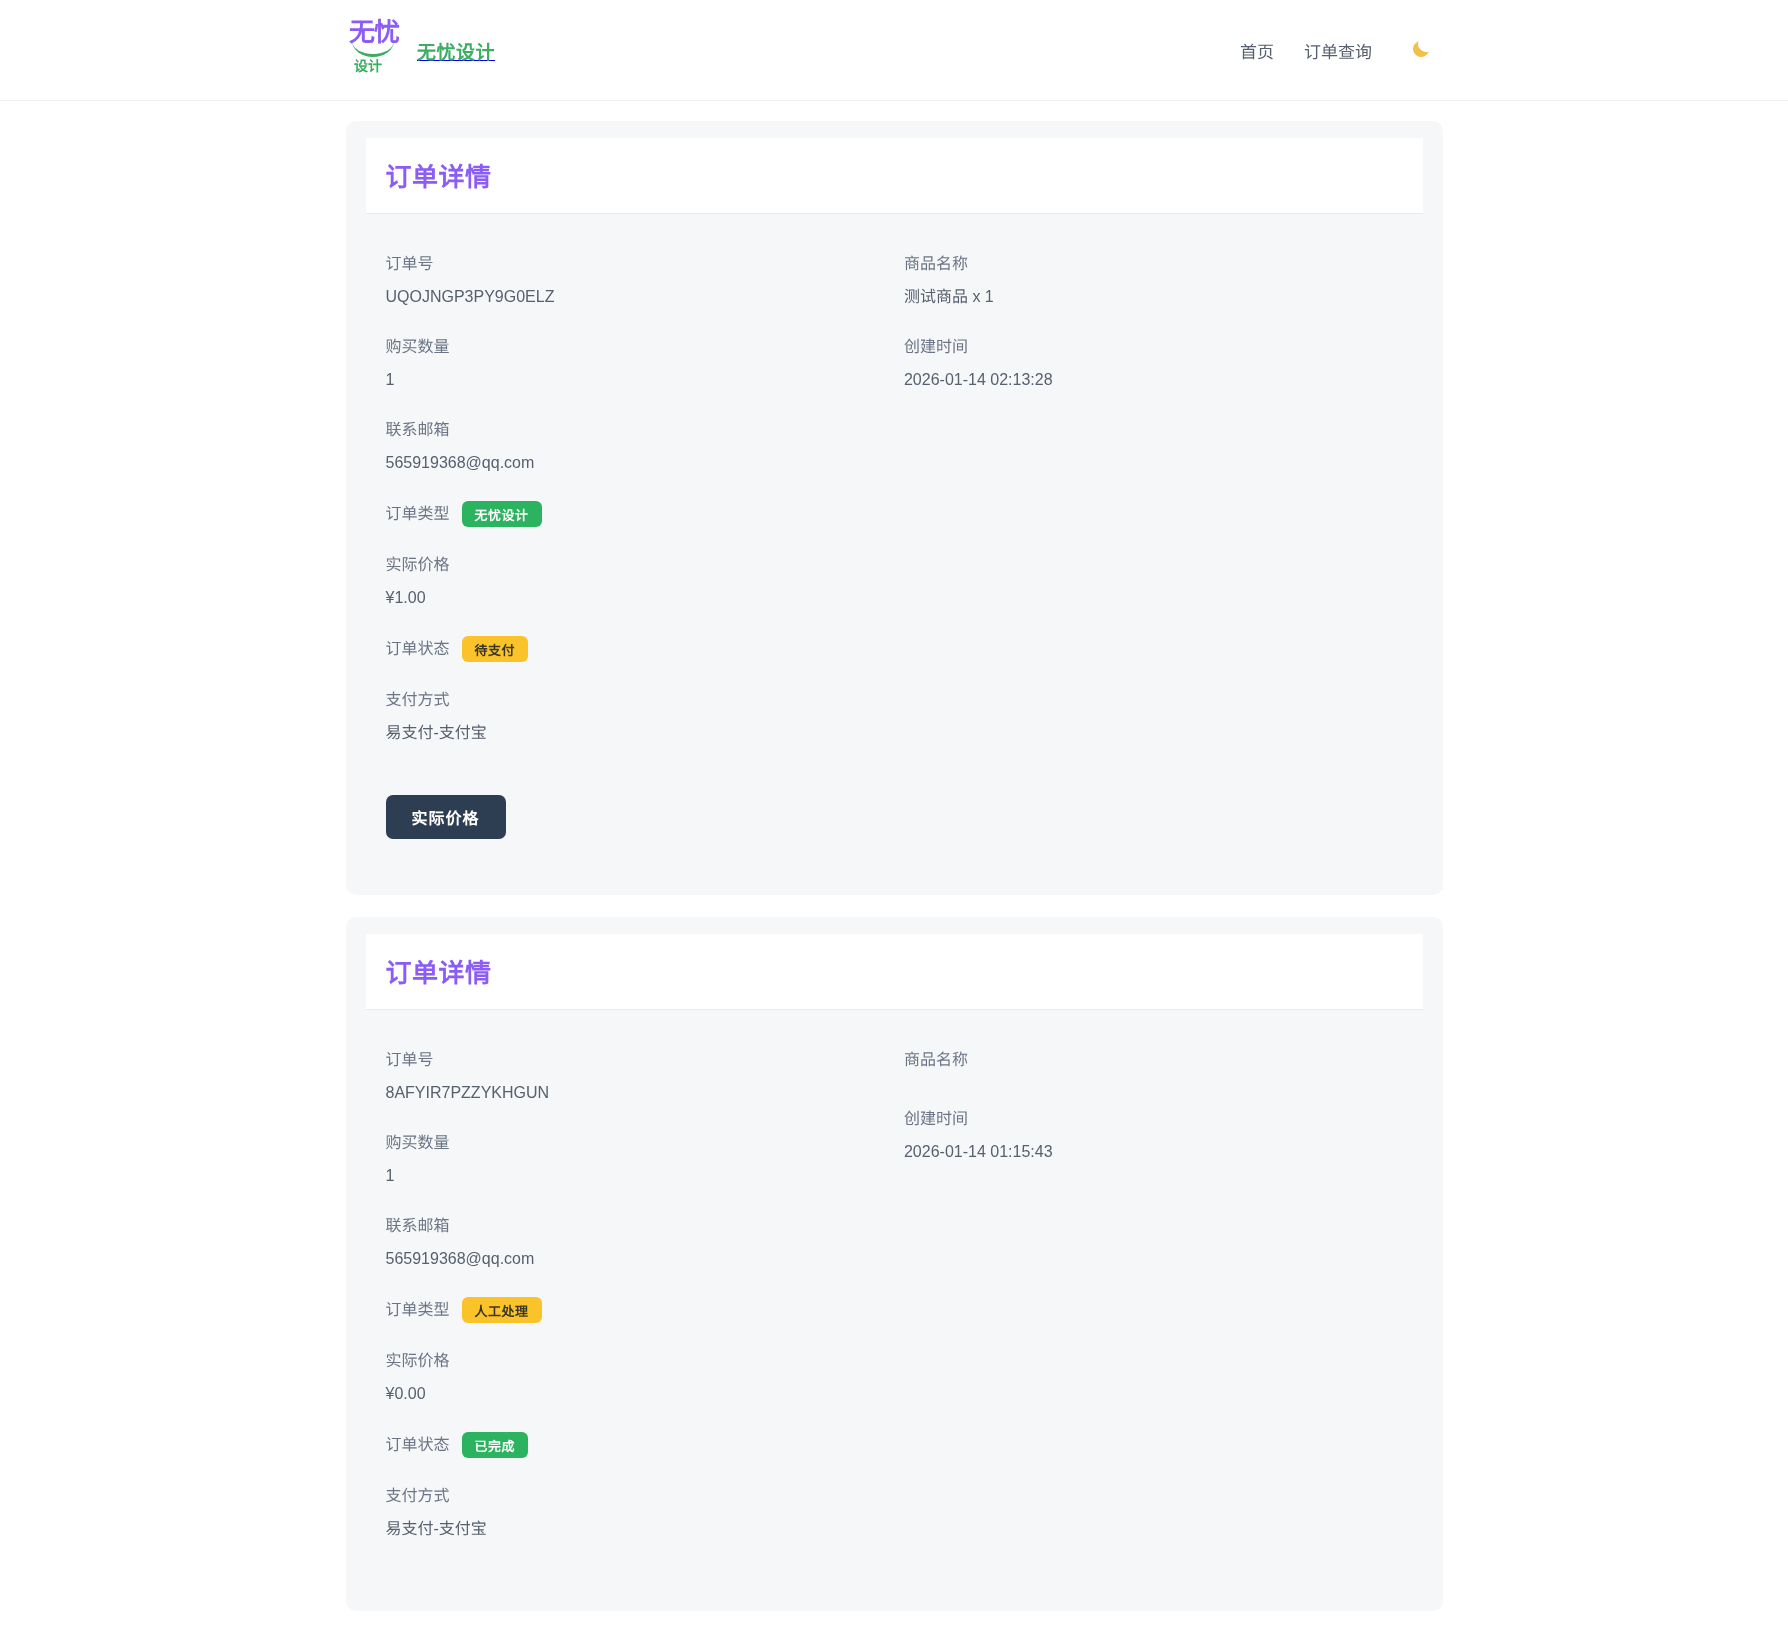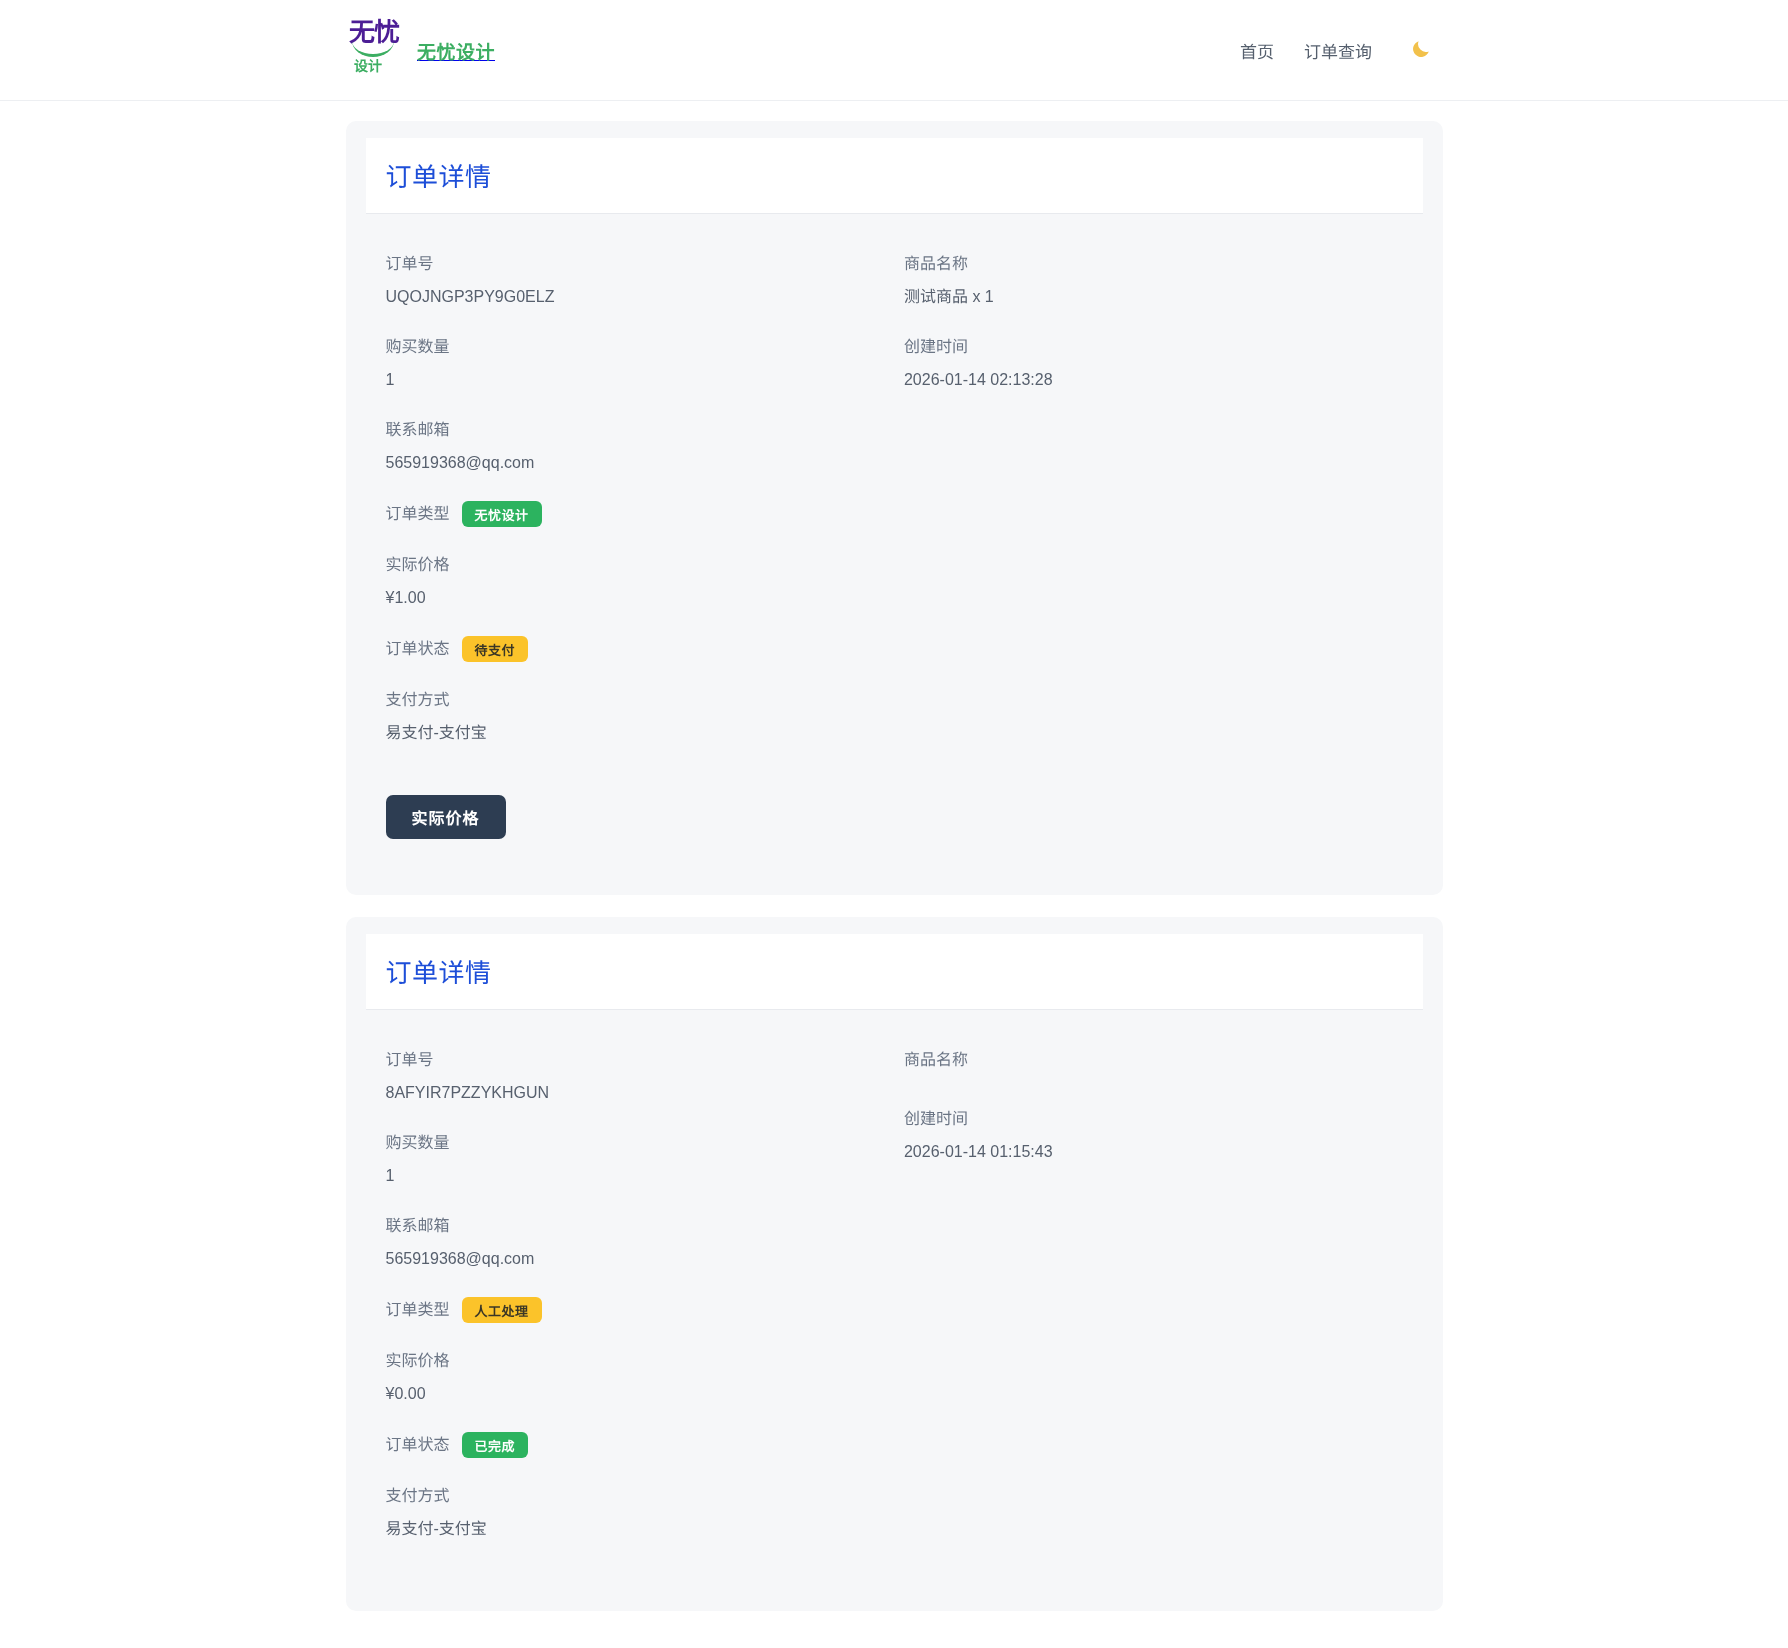--- a/index.html
+++ b/index.html
@@ -44,21 +44,21 @@
     height: 62px;
     position: relative;
     display: block;
   }
   .brand-mark .mk-top {
     position: absolute;
     top: 0; left: 2px;
     font-size: 26px;
     line-height: 26px;
     font-weight: 700;
-    color: #4c1d95;
+    color: #8b5cf6;
     letter-spacing: -1px;
   }
   .brand-mark .mk-smile {
     position: absolute;
     top: 22px; left: 5px;
     width: 42px; height: 16px;
     border-bottom: 3px solid #3cae62;
     border-radius: 0 0 50% 50% / 0 0 100% 100%;
   }
   .brand-mark .mk-bot {
@@ -120,22 +120,22 @@
   }
 
   .card-head {
     background: #ffffff;
     margin: 0 20px;
     border-bottom: 1px solid #e8eaee;
     padding: 18px 0 20px 20px;
   }
   .card-head h2 {
     font-size: 26px;
-    font-weight: 400;
-    color: #1d4ed8;
+    font-weight: 700;
+    color: #8b5cf6;
     letter-spacing: 0.5px;
   }
 
   .card-body {
     padding: 38px 40px 0 40px;
     display: flex;
   }
 
   .col {
     display: flex;

